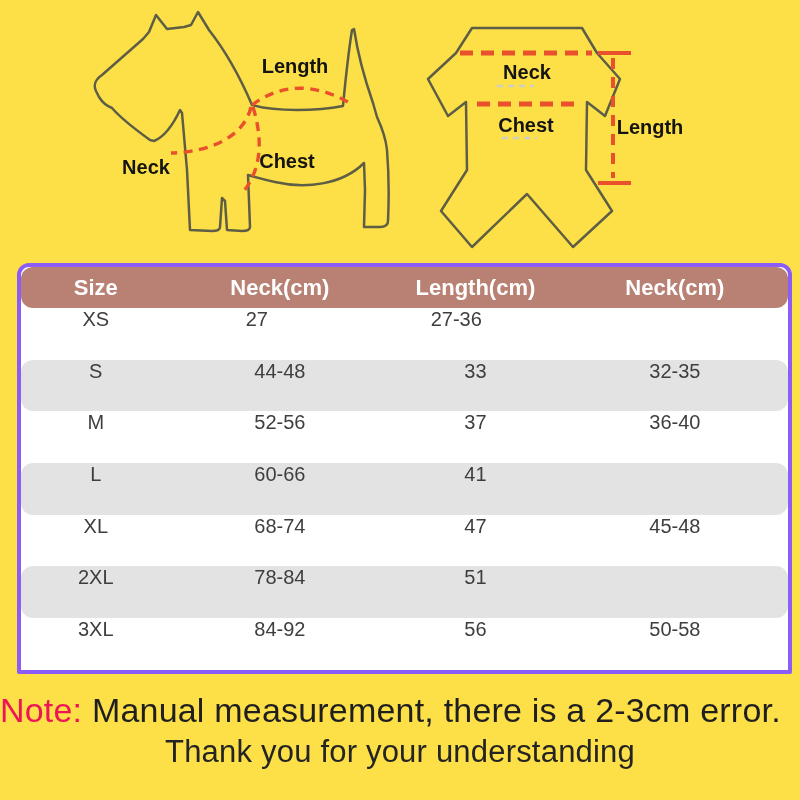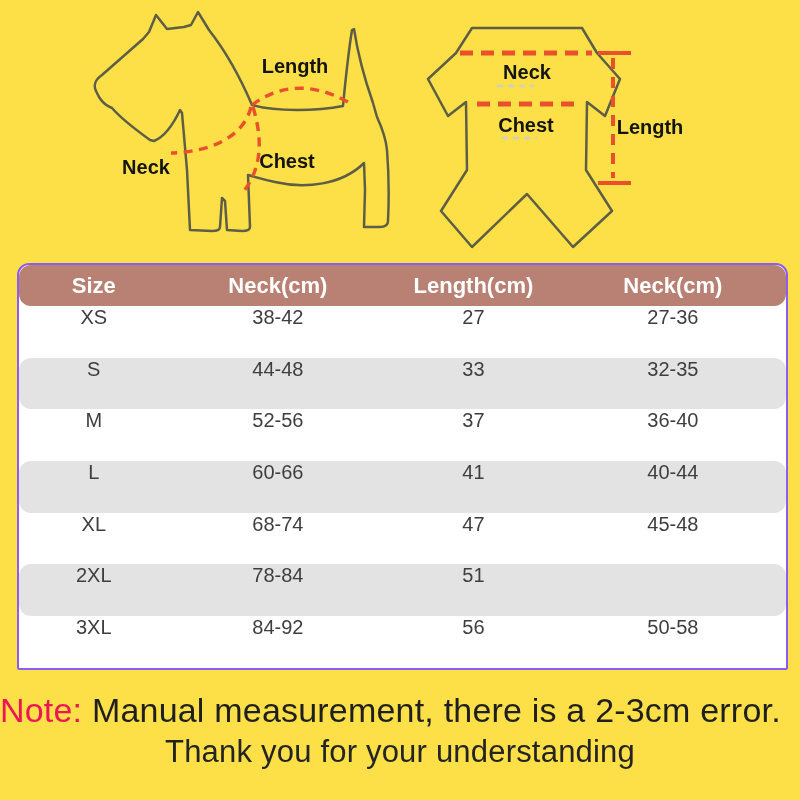--- a/index.html
+++ b/index.html
@@ -9,21 +9,21 @@
   }
 
   
   .svg-left  { position:absolute; left:70px;  top:5px;  }
   .svg-right { position:absolute; left:410px; top:10px; }
   .diag-label { font-family:"Liberation Sans", sans-serif; font-weight:bold; font-size:20px; fill:#141414; }
 
   
   .size-table {
     position:absolute; left:17px; top:263px; width:767px;
-    border:2px solid #8b5cf6; border-radius:12px 12px 2px 2px; background:#ffffff;
+    border:4px solid #8b5cf6; border-radius:12px 12px 2px 2px; background:#ffffff;
   }
   .thead {
     display:flex; align-items:center; height:41px;
     background:#b88173; border-radius:12px;
     color:#ffffff; font-weight:bold; font-size:22px;
   }
   .trow {
     display:flex; align-items:flex-start; height:51.7px;
     font-size:20px; color:#3e3e3e;
   }
@@ -103,41 +103,39 @@
   <div class="size-table">
     <div class="thead">
       <div class="c1">Size</div>
       <div class="c2">Neck(cm)</div>
       <div class="c3">Length(cm)</div>
       <div class="c4">Neck(cm)</div>
     </div>
 
     <div class="trow">
       <div class="c1">XS</div>
-      <div class="c2">38-42</div>
       <div class="c3">27</div>
       <div class="c4">27-36</div>
     </div>
     <div class="trow stripe">
       <div class="c1">S</div>
       <div class="c2">44-48</div>
       <div class="c3">33</div>
       <div class="c4">32-35</div>
     </div>
     <div class="trow">
       <div class="c1">M</div>
       <div class="c2">52-56</div>
       <div class="c3">37</div>
       <div class="c4">36-40</div>
     </div>
     <div class="trow stripe">
       <div class="c1">L</div>
       <div class="c2">60-66</div>
       <div class="c3">41</div>
-      <div class="c4">40-44</div>
     </div>
     <div class="trow">
       <div class="c1">XL</div>
       <div class="c2">68-74</div>
       <div class="c3">47</div>
       <div class="c4">45-48</div>
     </div>
     <div class="trow stripe">
       <div class="c1">2XL</div>
       <div class="c2">78-84</div>

